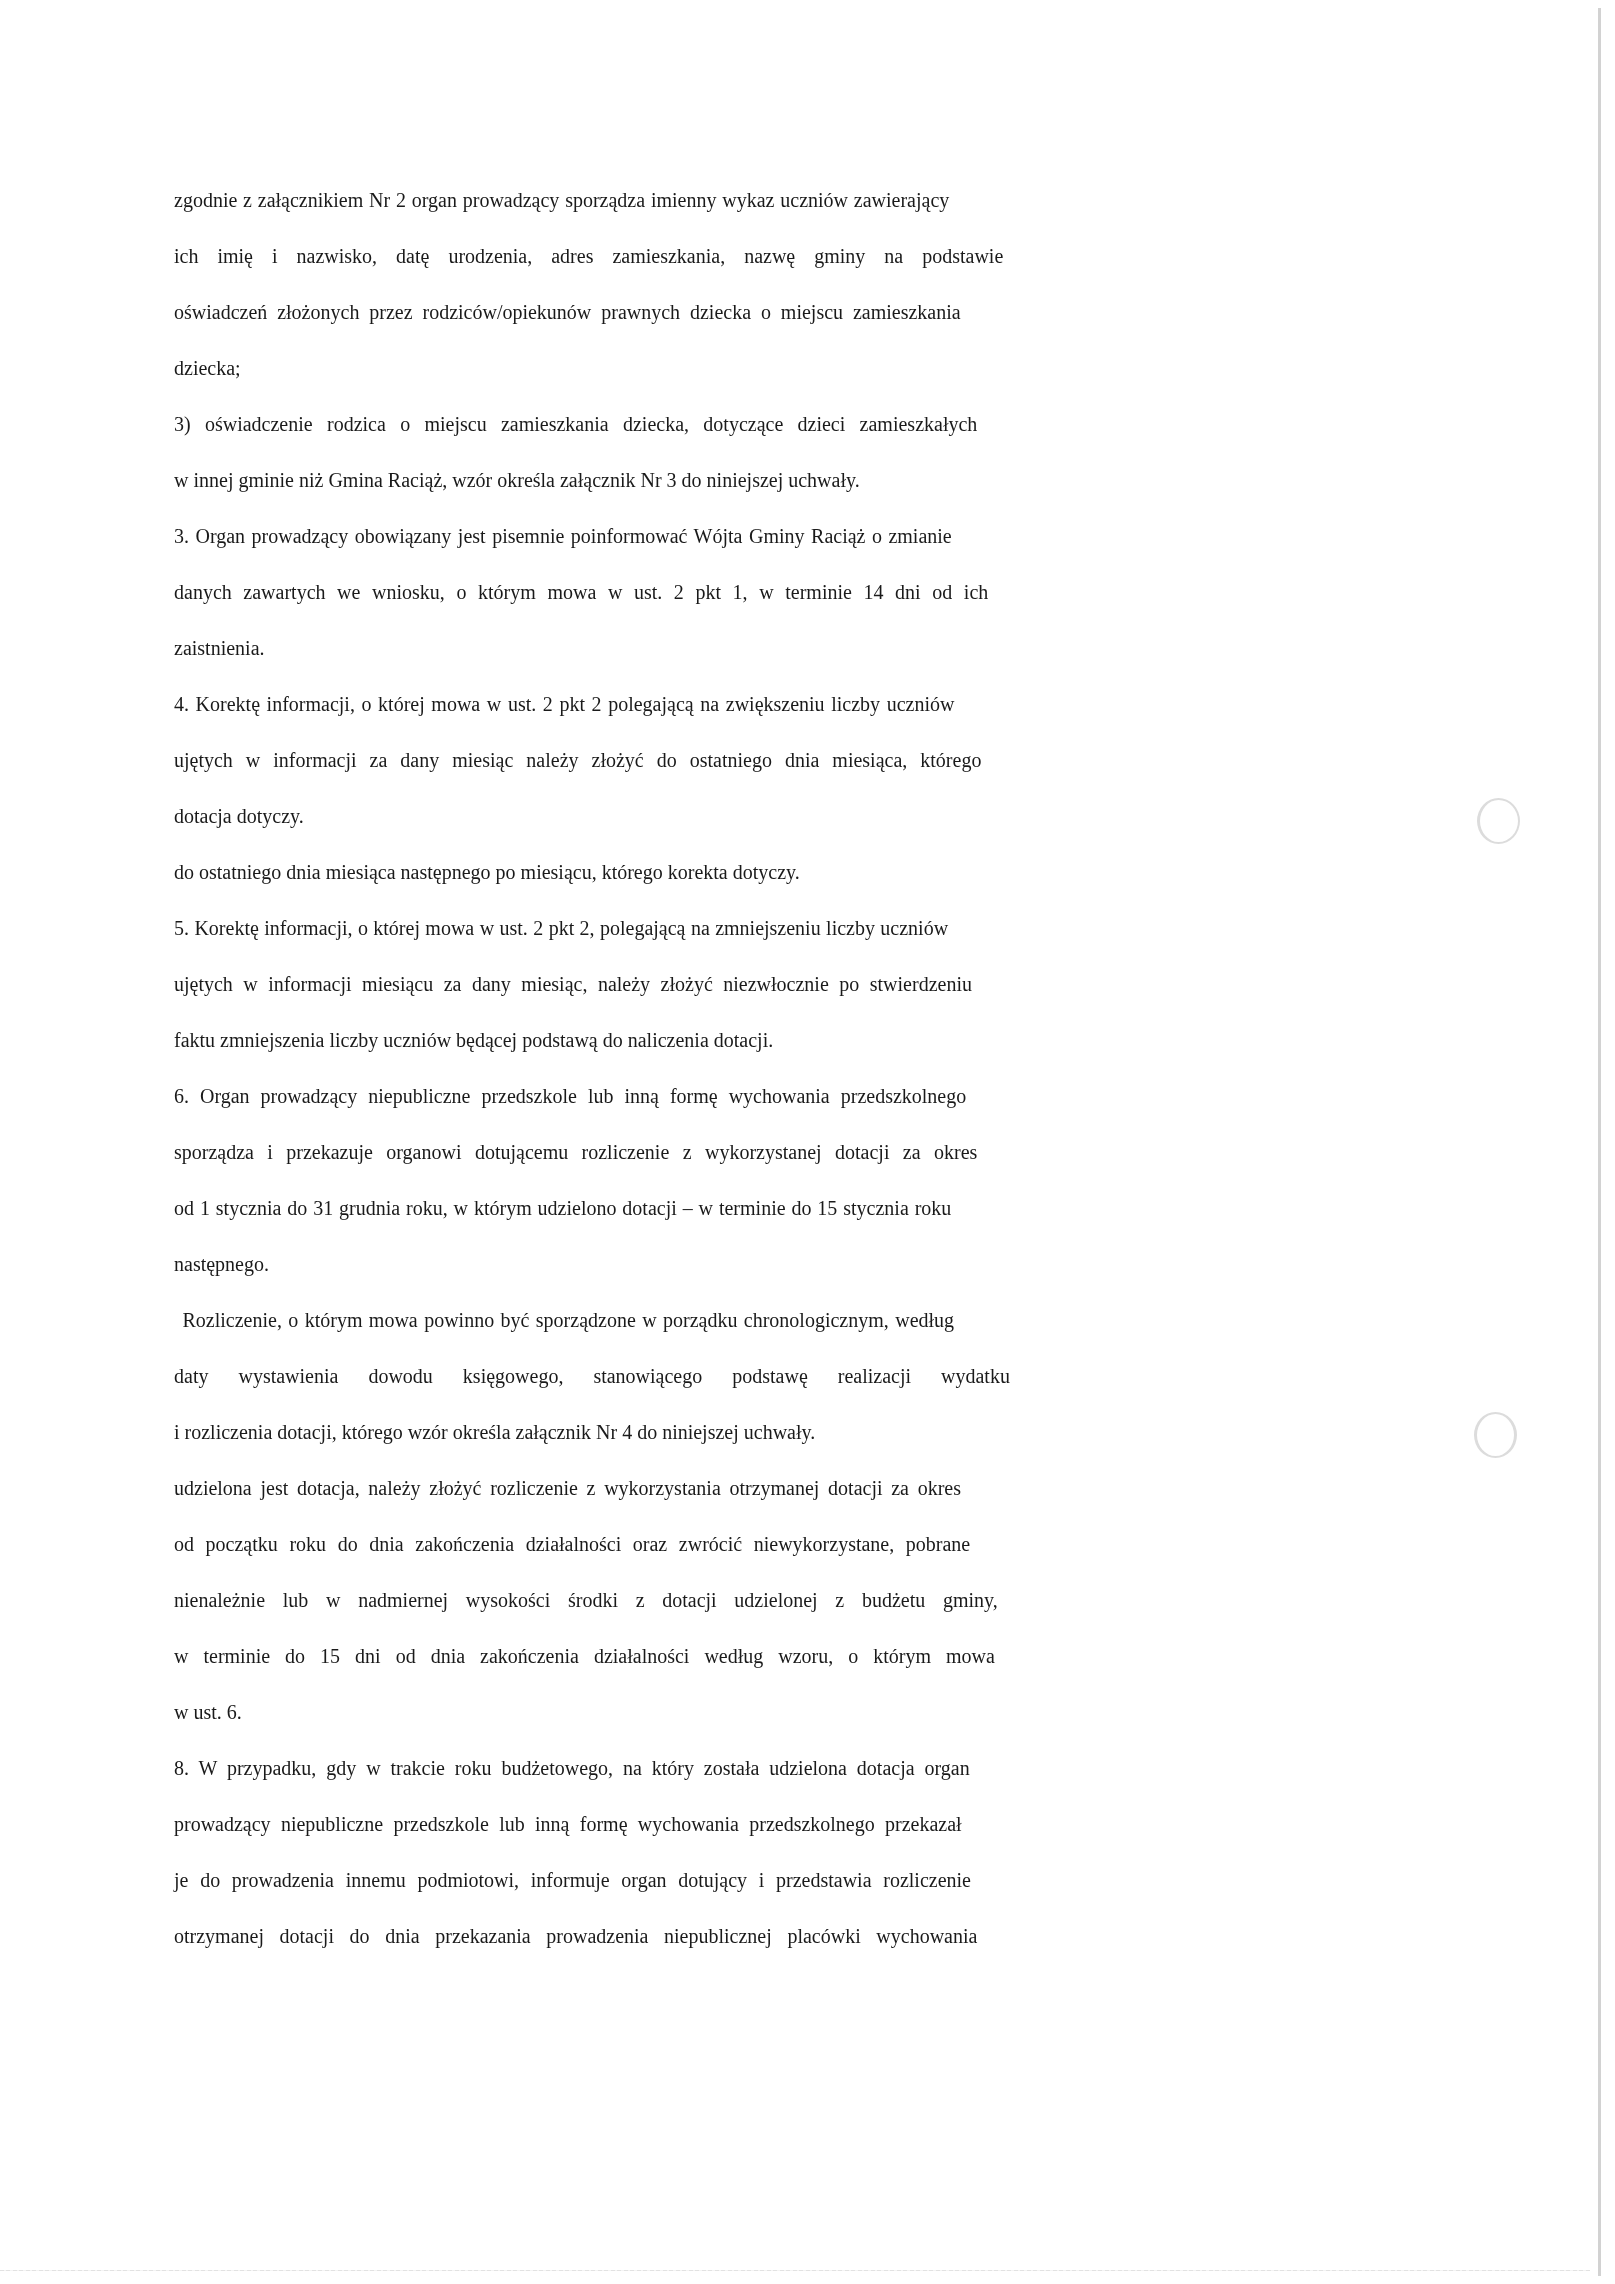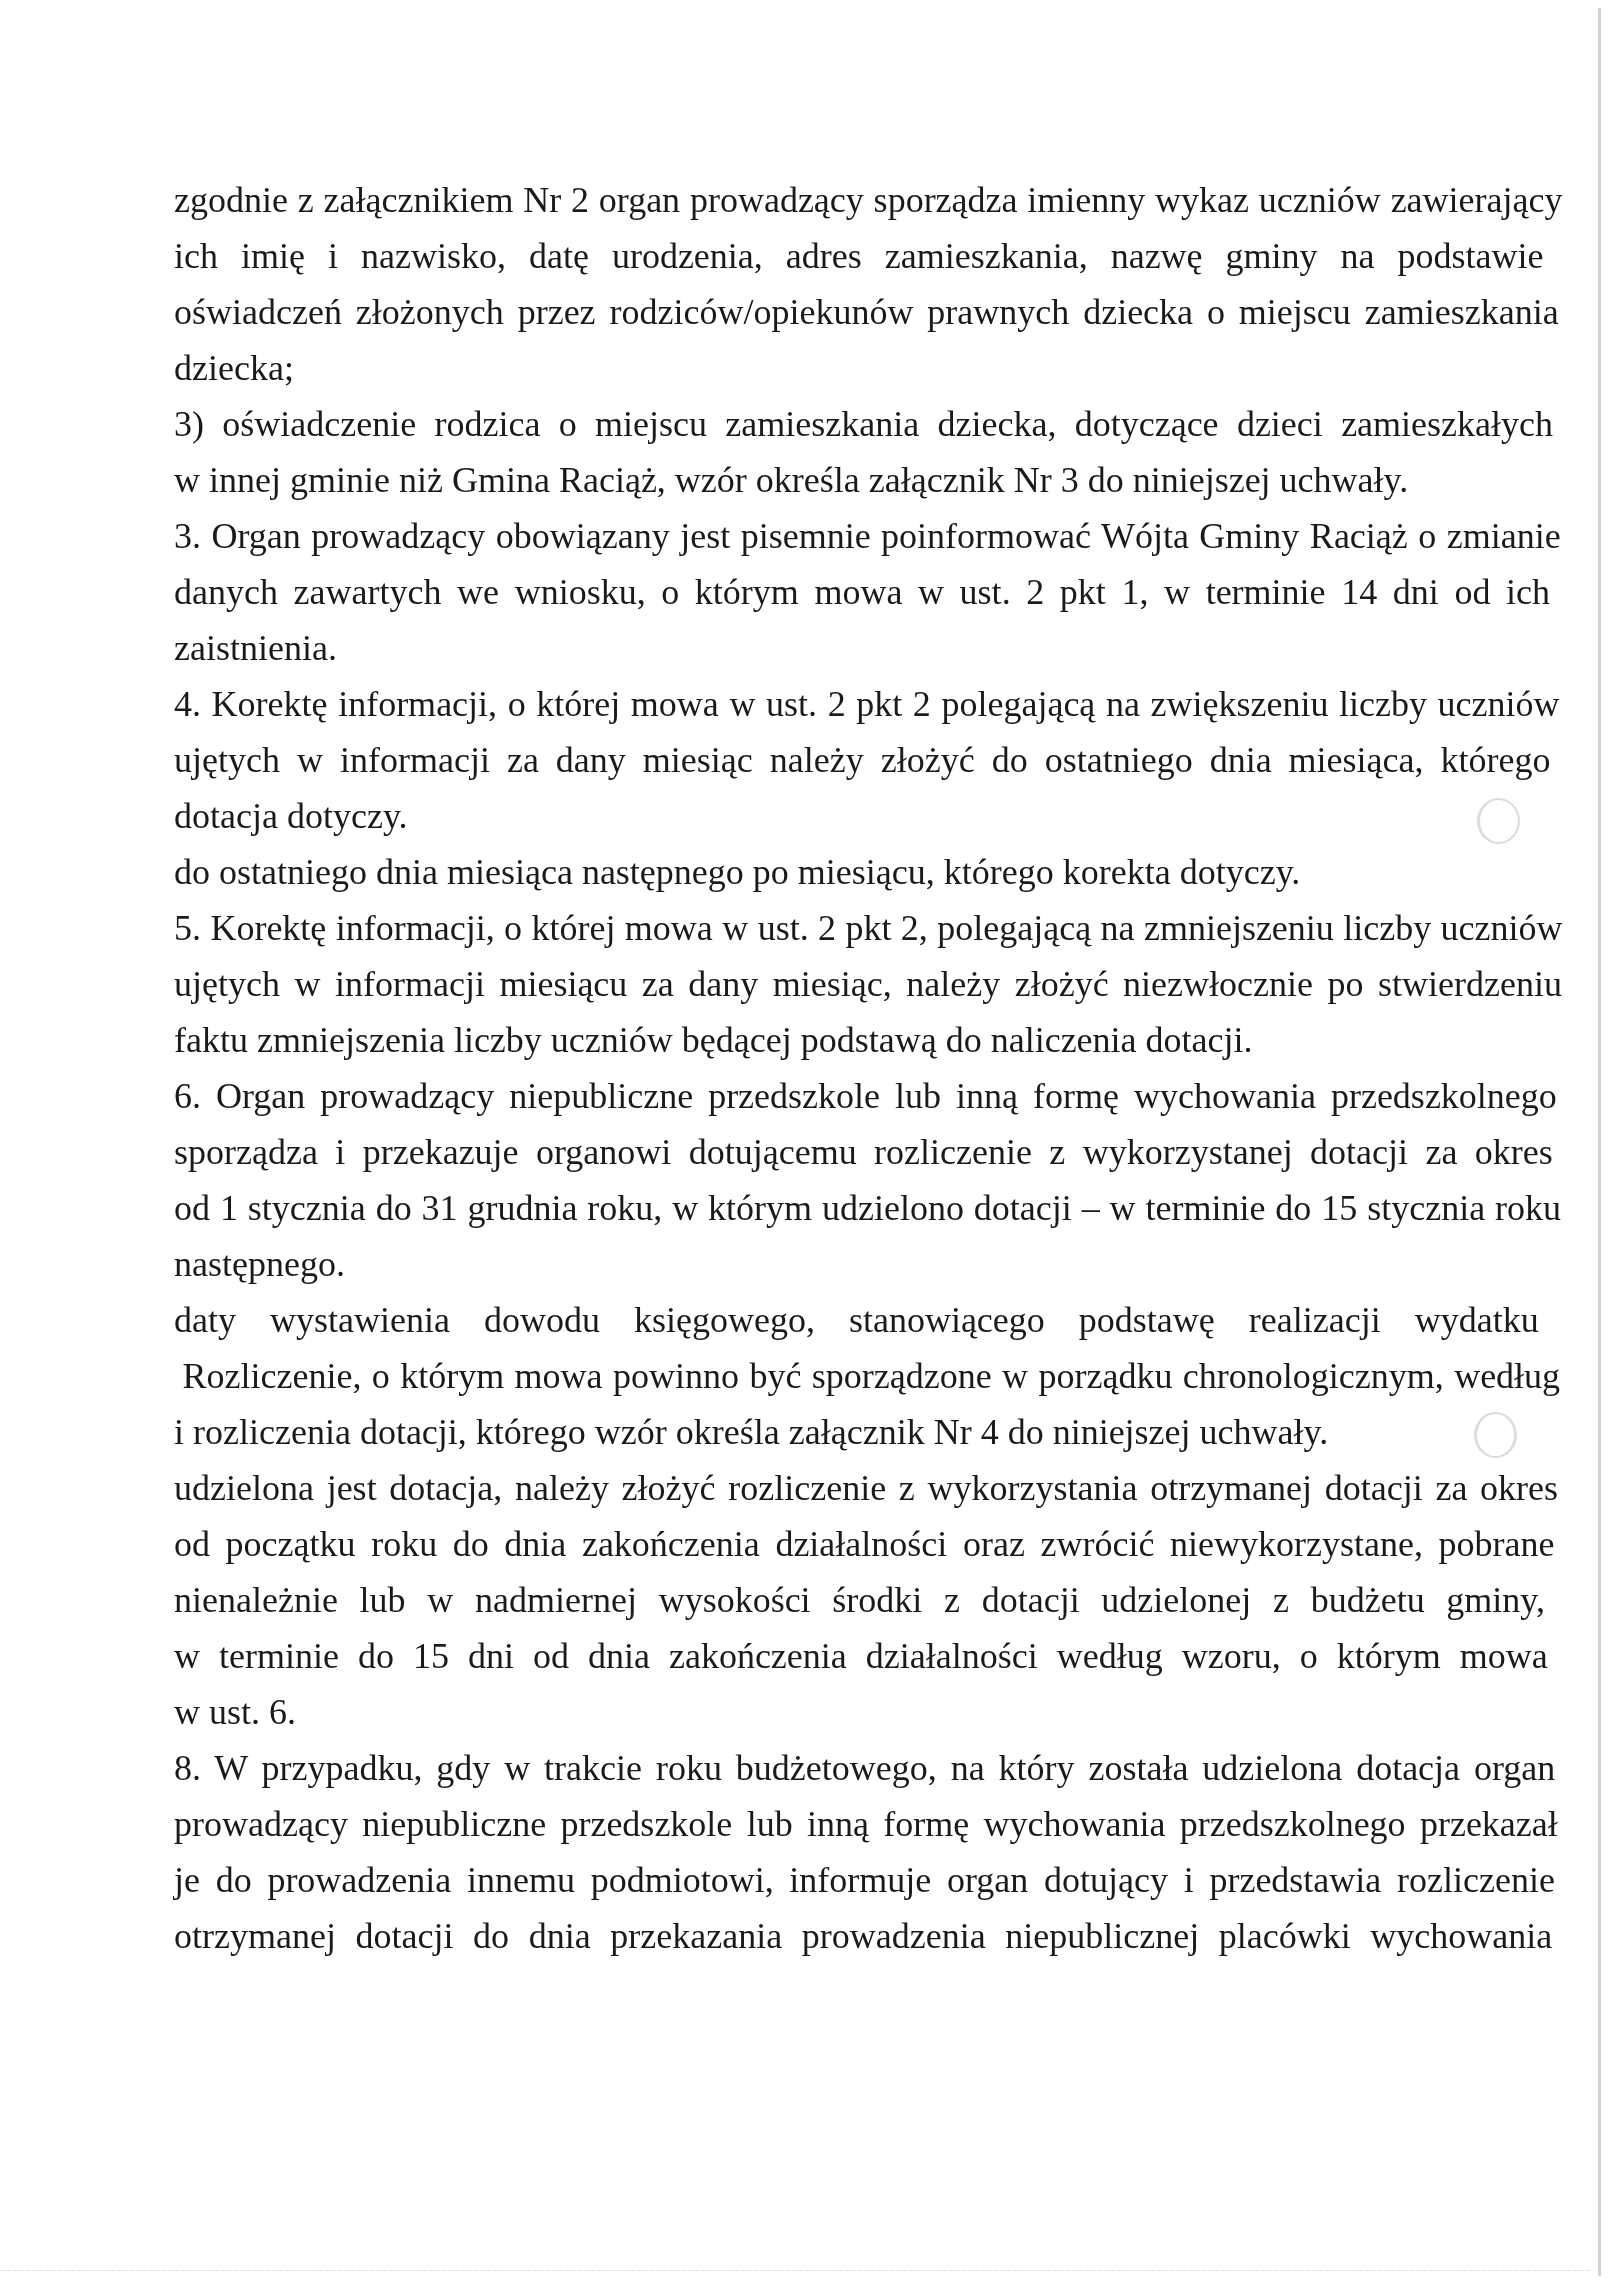--- a/index.html
+++ b/index.html
@@ -20,21 +20,21 @@
       width: 1616px;
       height: 2284px;
       background: #ffffff;
     }
     .text-column {
       position: absolute;
       left: 174px;
       top: 172px;
       width: 1233px;
       font-family: "Liberation Serif", "DejaVu Serif", serif;
-      font-size: 36px;
+      font-size: 20px;
       line-height: 56px;
       color: #1a1a1a;
     }
     .line {
       display: block;
       height: 56px;
       white-space: nowrap;
       text-align: justify;
       text-align-last: justify;
       overflow: visible;
@@ -99,22 +99,22 @@
       <span class="line" style="text-align: left; text-align-last: left; display: block; word-spacing: 8px;">ujętych w informacji za dany miesiąc należy złożyć do ostatniego dnia miesiąca, którego</span>
       <span class="line last">dotacja dotyczy.</span>
       <span class="line last">do ostatniego dnia miesiąca następnego po miesiącu, którego korekta dotyczy.</span>
       <span class="line" style="text-align: left; text-align-last: left; display: block; word-spacing: 0.4px;">5. Korektę informacji, o której mowa w ust. 2 pkt 2, polegającą na zmniejszeniu liczby uczniów</span>
       <span class="line" style="text-align: left; text-align-last: left; display: block; word-spacing: 5.5px;">ujętych w informacji miesiącu za dany miesiąc, należy złożyć niezwłocznie po stwierdzeniu</span>
       <span class="line last">faktu zmniejszenia liczby uczniów będącej podstawą do naliczenia dotacji.</span>
       <span class="line" style="text-align: left; text-align-last: left; display: block; word-spacing: 6px;">6. Organ prowadzący niepubliczne przedszkole lub inną formę wychowania przedszkolnego</span>
       <span class="line" style="text-align: left; text-align-last: left; display: block; word-spacing: 8.4px;">sporządza i przekazuje organowi dotującemu rozliczenie z wykorzystanej dotacji za okres</span>
       <span class="line" style="text-align: left; text-align-last: left; display: block; word-spacing: 0.9px;">od 1 stycznia do 31 grudnia roku, w którym udzielono dotacji – w terminie do 15 stycznia roku</span>
       <span class="line last">następnego.</span>
+      <span class="line indent" style="text-align: left; text-align-last: left; display: block; word-spacing: 1.4px;">Rozliczenie, o którym mowa powinno być sporządzone w porządku chronologicznym, według</span>
       <span class="line" style="text-align: left; text-align-last: left; display: block; word-spacing: 25px;">daty wystawienia dowodu księgowego, stanowiącego podstawę realizacji wydatku</span>
-      <span class="line indent" style="text-align: left; text-align-last: left; display: block; word-spacing: 1.4px;">Rozliczenie, o którym mowa powinno być sporządzone w porządku chronologicznym, według</span>
       <span class="line last">i rozliczenia dotacji, którego wzór określa załącznik Nr 4 do niniejszej uchwały.</span>
       <span class="line" style="text-align: left; text-align-last: left; display: block; word-spacing: 3.7px;">udzielona jest dotacja, należy złożyć rozliczenie z wykorzystania otrzymanej dotacji za okres</span>
       <span class="line" style="text-align: left; text-align-last: left; display: block; word-spacing: 6.6px;">od początku roku do dnia zakończenia działalności oraz zwrócić niewykorzystane, pobrane</span>
       <span class="line" style="text-align: left; text-align-last: left; display: block; word-spacing: 12.7px;">nienależnie lub w nadmiernej wysokości środki z dotacji udzielonej z budżetu gminy,</span>
       <span class="line" style="text-align: left; text-align-last: left; display: block; word-spacing: 10px;">w terminie do 15 dni od dnia zakończenia działalności według wzoru, o którym mowa</span>
       <span class="line last">w ust. 6.</span>
       <span class="line" style="text-align: left; text-align-last: left; display: block; word-spacing: 4.9px;">8. W przypadku, gdy w trakcie roku budżetowego, na który została udzielona dotacja organ</span>
       <span class="line" style="text-align: left; text-align-last: left; display: block; word-spacing: 5.3px;">prowadzący niepubliczne przedszkole lub inną formę wychowania przedszkolnego przekazał</span>
       <span class="line" style="text-align: left; text-align-last: left; display: block; word-spacing: 6.7px;">je do prowadzenia innemu podmiotowi, informuje organ dotujący i przedstawia rozliczenie</span>
       <span class="line" style="text-align: left; text-align-last: left; display: block; word-spacing: 10.6px;">otrzymanej dotacji do dnia przekazania prowadzenia niepublicznej placówki wychowania</span>

